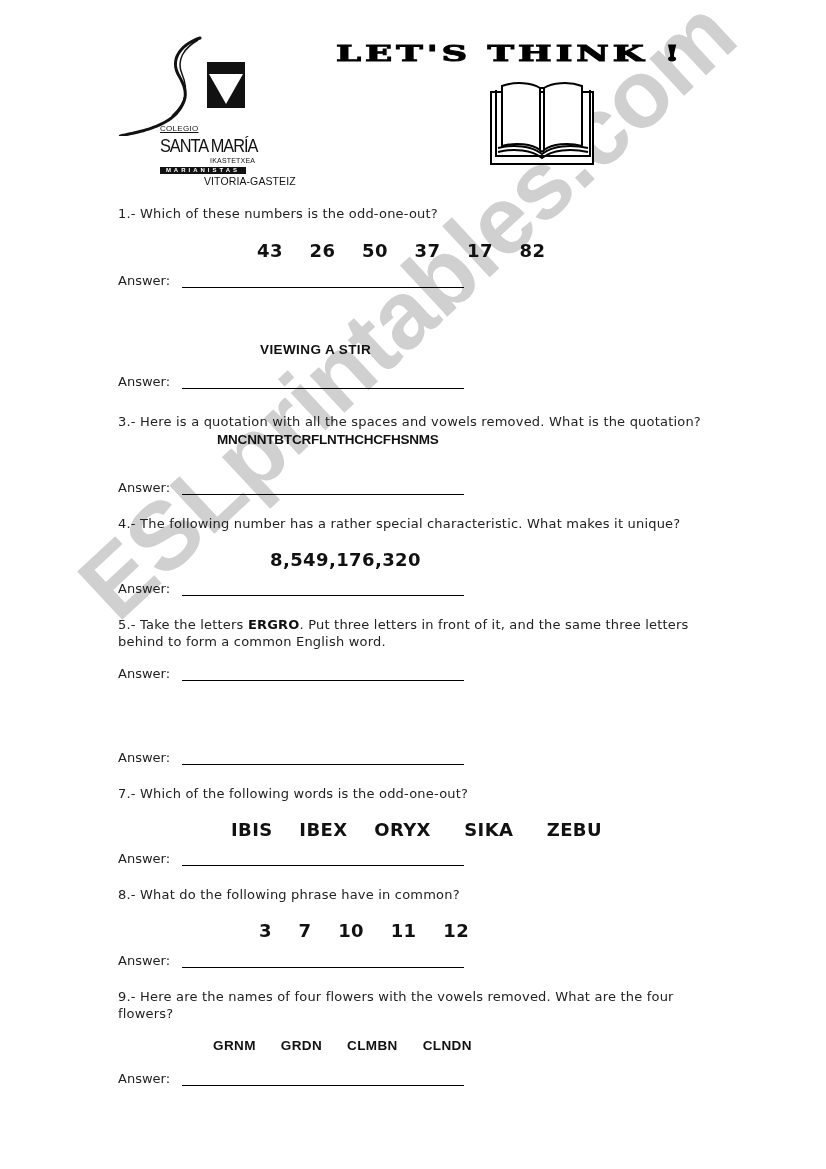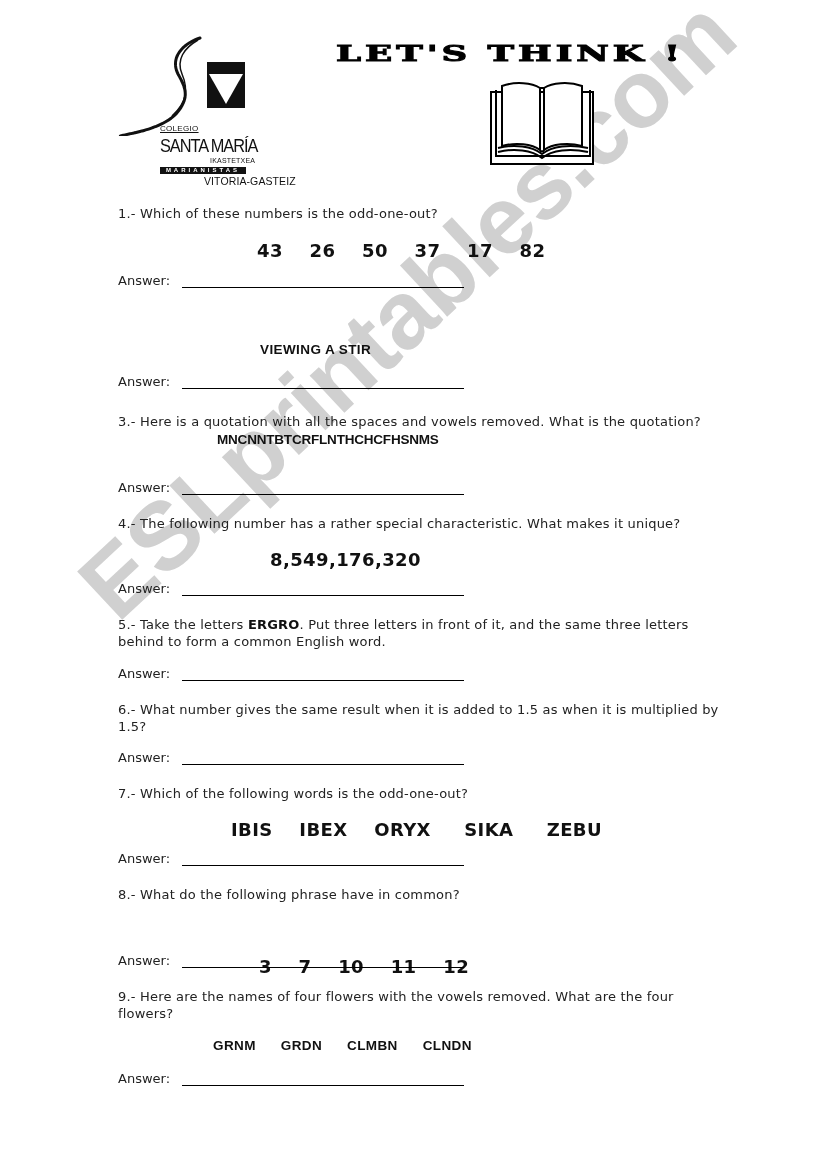--- a/index.html
+++ b/index.html
@@ -109,44 +109,40 @@
 
     <div class="q" style="top:616px;">
       <span>5.-</span>
       <span>Take the letters </span><b>ERGRO</b><span>. Put three letters in front of it, and the same three letters behind to form a common English word.</span>
     </div>
     <div class="answer" style="top:666px;">
       <span class="lbl">Answer:</span>
       <span class="line"></span>
     </div>
 
-    <div class="q" style="top:701px;">
-      <span>6.-</span>
-      <span>What number gives the same result when it is added to 1.5 as when it is multiplied by 1.5?</span>
-    </div>
     <div class="answer" style="top:750px;">
       <span class="lbl">Answer:</span>
       <span class="line"></span>
     </div>
 
     <div class="q" style="top:785px;">
       <span>7.-</span>
       <span>Which of the following words is the odd-one-out?</span>
     </div>
     <div class="puzzle" style="left:231px; top:819px;">IBIS    IBEX    ORYX     SIKA     ZEBU</div>
     <div class="answer" style="top:851px;">
       <span class="lbl">Answer:</span>
       <span class="line"></span>
     </div>
 
     <div class="q" style="top:886px;">
       <span>8.-</span>
       <span>What do the following phrase have in common?</span>
     </div>
-    <div class="puzzle" style="left:259px; top:920px;margin-top:36px;">3    7    10    11    12</div>
+    <div class="puzzle" style="left:259px; top:920px;">3    7    10    11    12</div>
     <div class="answer" style="top:953px;">
       <span class="lbl">Answer:</span>
       <span class="line"></span>
     </div>
 
     <div class="q" style="top:988px;">
       <span>9.-</span>
       <span>Here are the names of four flowers with the vowels removed. What are the four flowers?</span>
     </div>
     <div class="puzzle sans" style="left:213px; top:1038px;">GRNM      GRDN      CLMBN      CLNDN</div>

